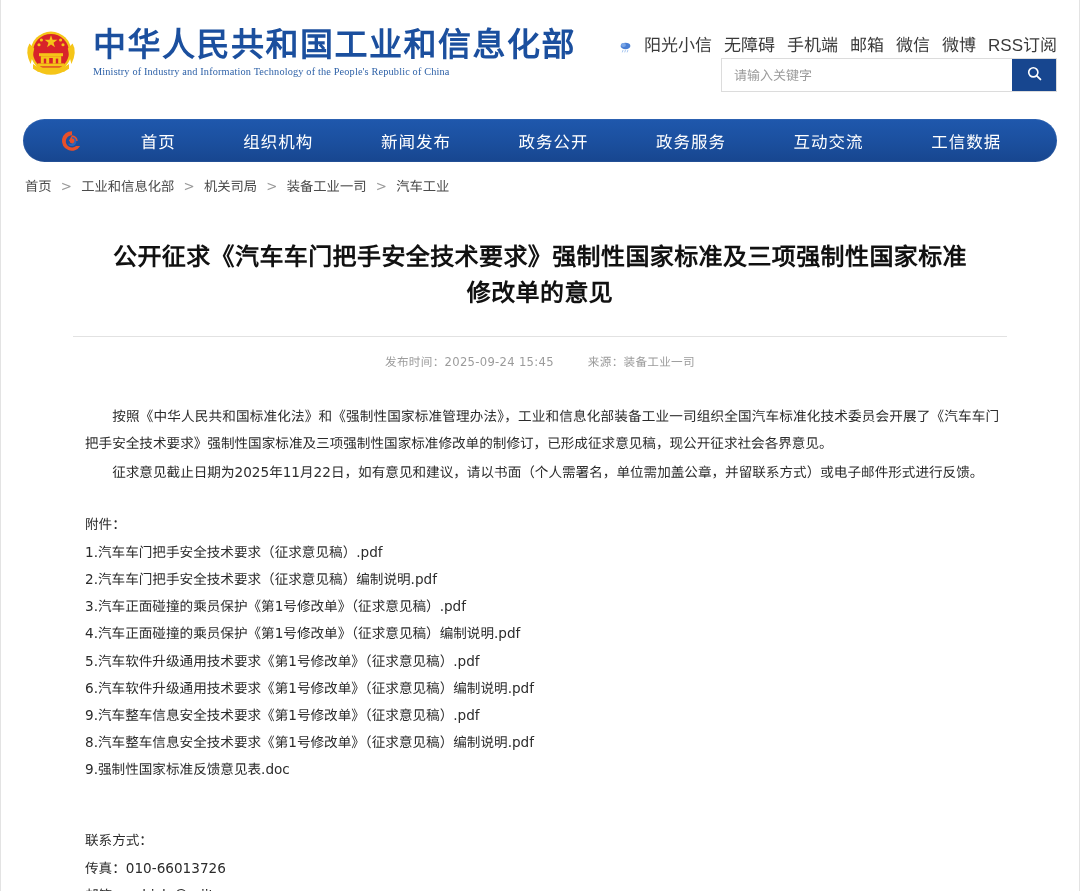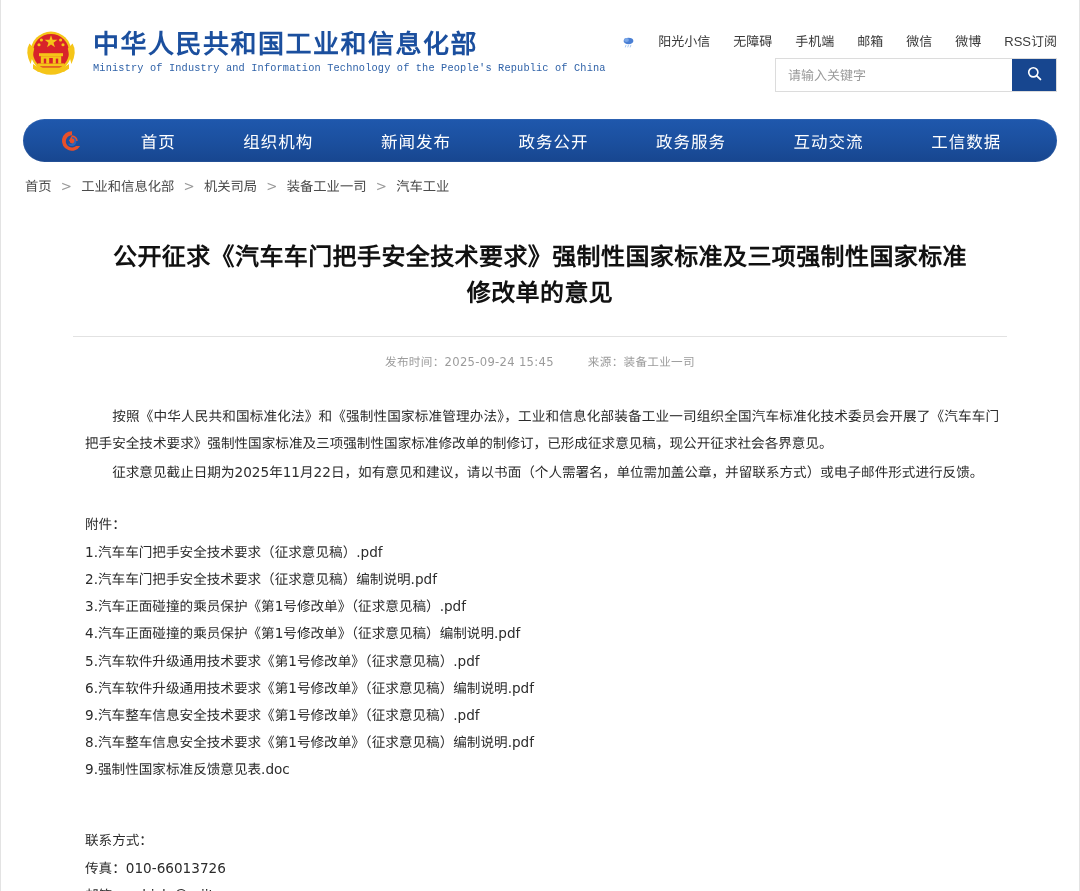--- a/index.html
+++ b/index.html
@@ -33,52 +33,52 @@
     align-items: center;
     gap: 12px;
   }
   .emblem {
     width: 60px; height: 60px;
     position: relative;
     flex: 0 0 60px;
   }
   .brand-text { display: flex; flex-direction: column; justify-content: center; }
   .brand-cn {
-    font-size: 26px;
+    font-size: 33px;
     font-weight: 700;
     color: #1b4f9e;
     letter-spacing: 1.5px;
     line-height: 1.12;
     font-family: Liberation Sans, sans-serif;
   }
   .brand-en {
     font-size: 10.3px;
     color: #2f62a8;
     letter-spacing: 0.15px;
     margin-top: 3px;
-    font-family: Liberation Mono, monospace;
+    font-family: Liberation Serif, serif;
   }
 
   
   .toplinks {
     position: absolute;
     right: 22px; top: 31px;
     display: flex;
     align-items: center;
-    gap: 23px;
-    font-size: 13px;
+    gap: 12px;
+    font-size: 17px;
     color: #3a3a3a;
   }
   .toplinks a { color: #3a3a3a; text-decoration: none; white-space: nowrap; }
   .sun-icon { width: 13px; height: 13px; display: inline-block; position: relative; top: 2px; }
 
   .searchbox {
     position: absolute;
     right: 22px; top: 58px;
-    width: 282px; height: 34px;
+    width: 336px; height: 34px;
     border: 1px solid #dcdcdc;
     background: #fff;
     display: flex;
     align-items: stretch;
   }
   .searchbox input {
     flex: 1;
     border: 0; outline: 0;
     padding: 0 12px;
     font-size: 13px;

